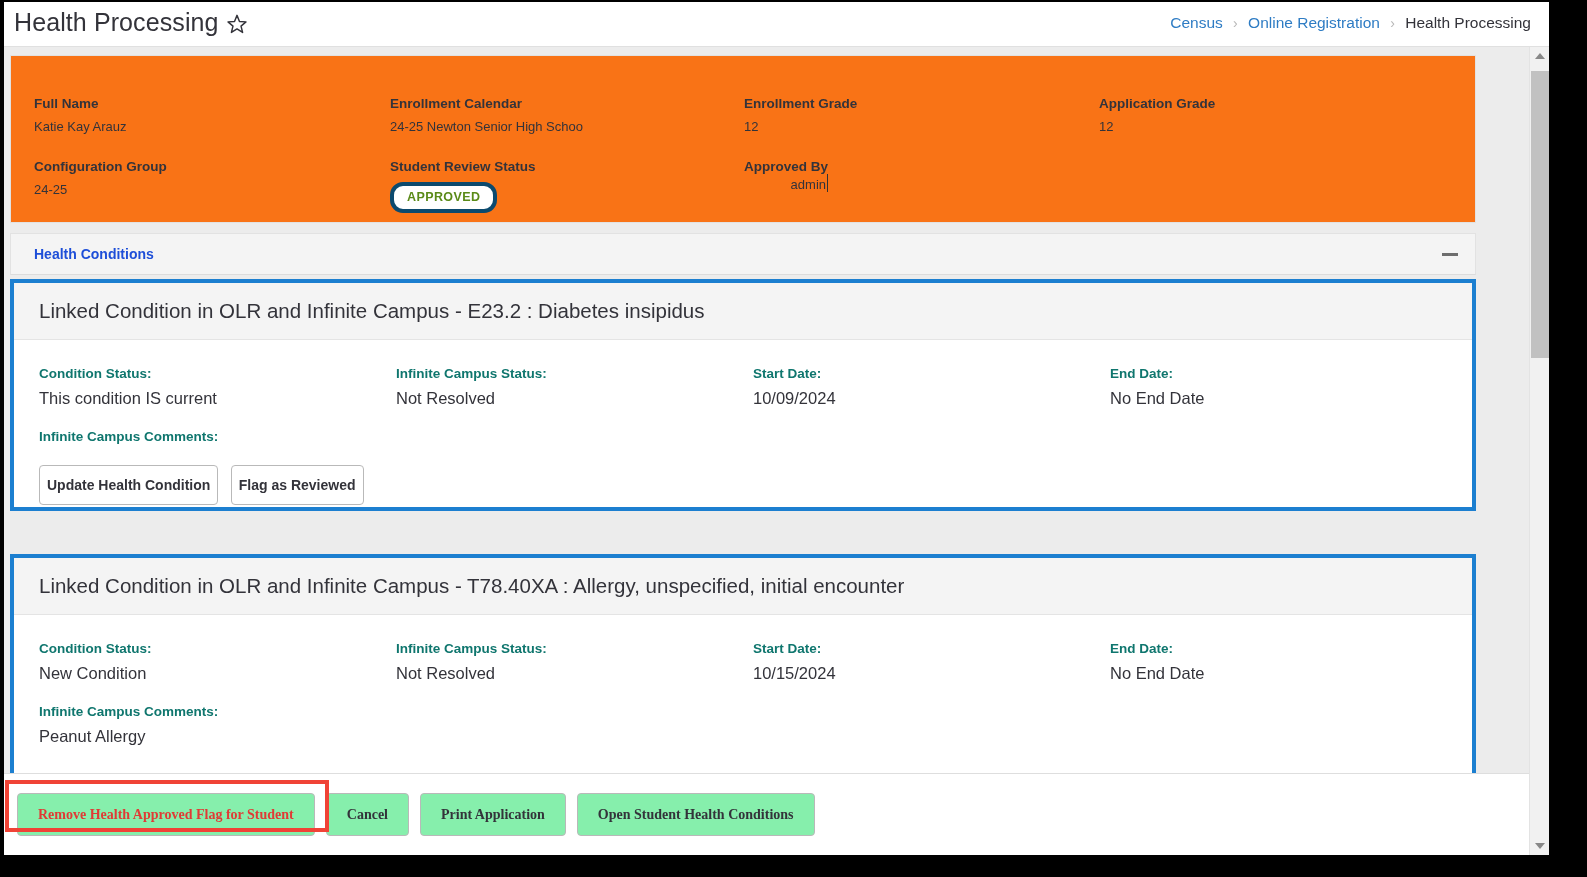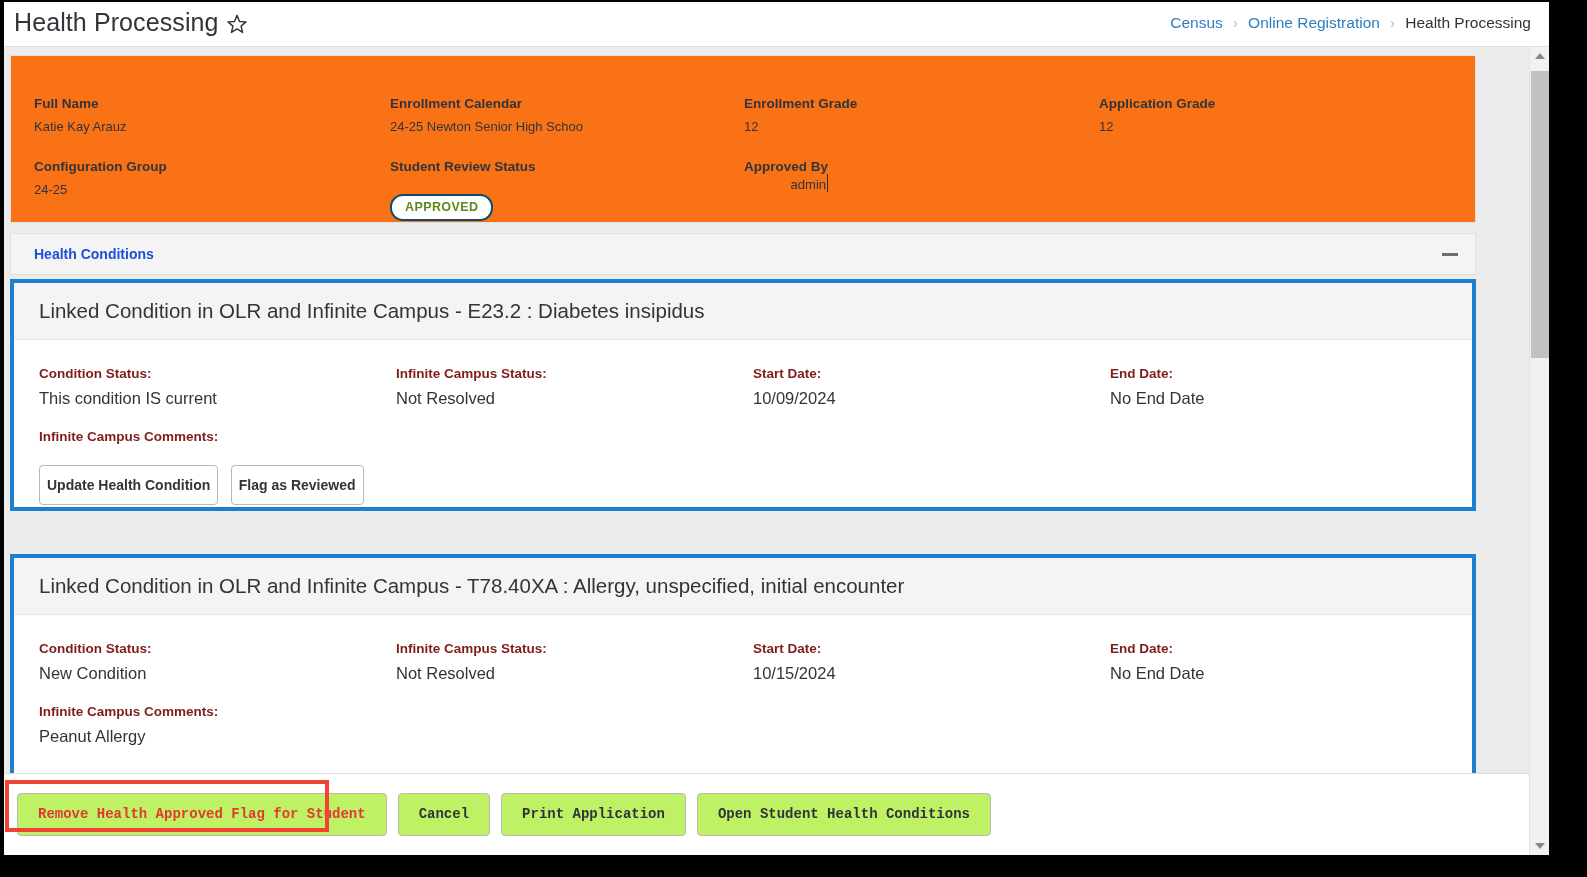--- a/index.html
+++ b/index.html
@@ -98,22 +98,22 @@
   .info-value {
     font-size: 13px;
     font-weight: 400;
     color: #33333a;
     margin-top: 8px;
     white-space: nowrap;
   }
 
   #badge-approved {
     display: inline-block;
-    margin-top: 20px;
-    border: 2px solid #0c4a6e;
+    margin-top: 8px;
+    border: 4px solid #0c4a6e;
     border-radius: 13px;
     padding: 4px 13px 5px 13px;
     font-size: 12.5px;
     font-weight: bold;
     color: #5a8a18;
     letter-spacing: 0.4px;
     background: #ffffff;
   }
   .caret {
     display: inline-block;
@@ -175,21 +175,21 @@
   }
   .cond-body {
     position: relative;
     background: #ffffff;
     height: calc(100% - 57px);
   }
   .field { position: absolute; }
   .field-label {
     font-size: 13.5px;
     font-weight: bold;
-    color: #7f1d1d;
+    color: #0f766e;
     white-space: nowrap;
   }
   .field-value {
     font-size: 16.5px;
     color: #33333a;
     margin-top: 8px;
     white-space: nowrap;
   }
 
   .cond-buttons {
@@ -221,24 +221,24 @@
     background: #ffffff;
     border-top: 1px solid #dedede;
   }
   #bottom-bar .toolbar-inner {
     position: absolute;
     left: 13px; top: 19px;
     display: flex;
     align-items: center;
   }
   .btn-toolbar {
-    background: #bef264;
+    background: #86efac;
     border: 1px solid #b9b9b9;
     border-radius: 4px;
-    font-family: Liberation Mono, monospace;
+    font-family: Liberation Serif, serif;
     font-size: 14px;
     font-weight: bold;
     color: #33333a;
     padding: 0 20px;
     height: 43px;
     line-height: 41px;
     cursor: pointer;
     margin-right: 11px;
     white-space: nowrap;
   }

